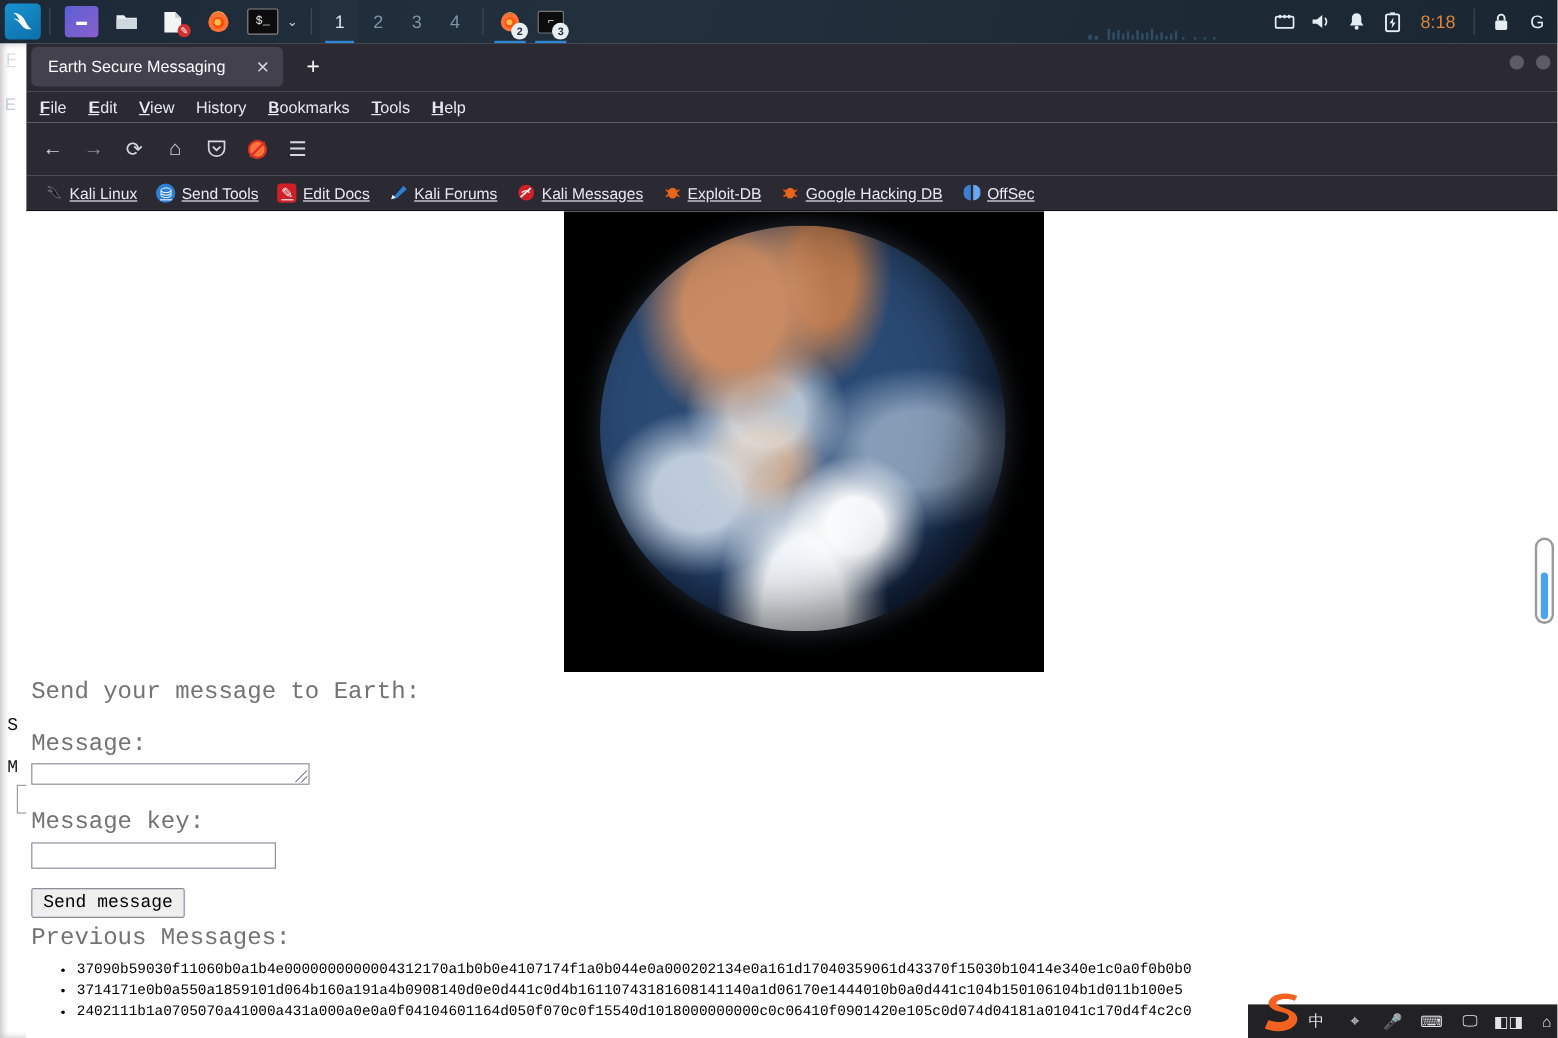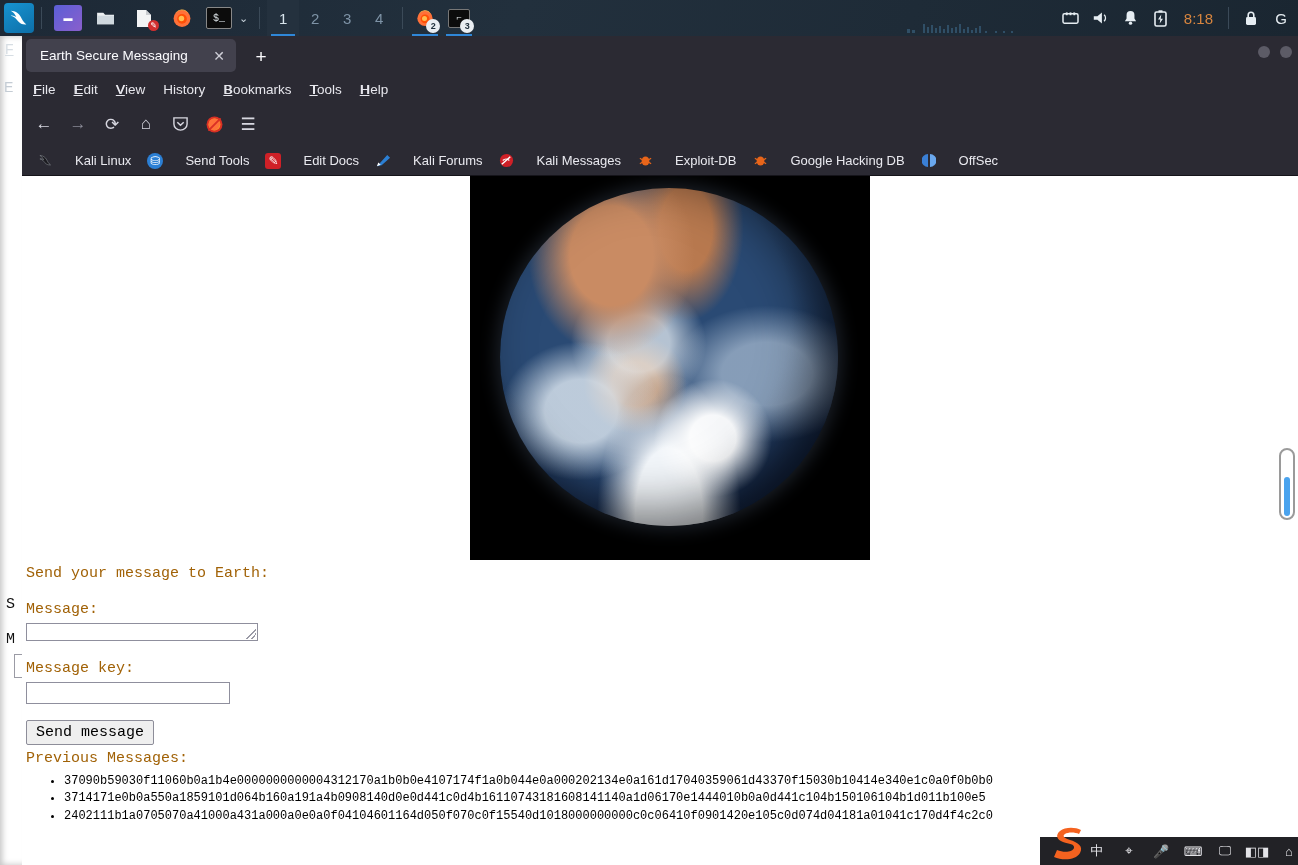--- a/index.html
+++ b/index.html
@@ -107,21 +107,21 @@
   #url-highlight{
     position:absolute; left:54px; top:-13px; width:125px; height:48px;
     border:3px solid #f51010; border-radius:2px; pointer-events:none;
   }
   #url-text{ margin-left:4px; color:#fbfbfe; font-size:14.5px; position:relative; z-index:3;}
   .ub-star{ margin-left:auto; color:#c9c9d2; font-size:15px; width:26px; text-align:center;}
   .nav-right{display:flex;align-items:center;gap:2px;}
 
   
   #ff-bookmarks{ height:30px; background:#2b2a33; display:flex; align-items:center; padding-left:8px; gap:2px; border-bottom:1px solid #15141a;}
-  .bm{ display:flex; align-items:flex-start; gap:22px; padding:3px 7px; border-radius:4px; color:#e9e9ef; font-size:13px; white-space:nowrap;}
+  .bm{ display:flex; align-items:flex-end; gap:5px; padding:3px 7px; border-radius:4px; color:#e9e9ef; font-size:13px; white-space:nowrap;text-decoration:underline;}
   .bmic{width:16px;height:16px;display:flex;align-items:center;justify-content:center;font-size:12px;border-radius:3px;}
 
   
   #viewport{
     flex:1; background:#ffffff; position:relative; overflow:hidden;
     font-family:"Liberation Mono", monospace;
   }
   #earth-img{
     position:absolute; left:448px; top:0px; width:400px; height:384px;
     background:#000;
@@ -133,21 +133,21 @@
       radial-gradient(ellipse at 50% 96%, #f2f6fa 0 14%, rgba(240,246,250,0) 30%),
       radial-gradient(ellipse at 24% 66%, rgba(225,235,244,.8) 0 10%, rgba(225,235,244,0) 22%),
       radial-gradient(ellipse at 79% 55%, rgba(210,225,240,.55) 0 12%, rgba(210,225,240,0) 26%),
       radial-gradient(ellipse at 33% 20%, #c98b63 0 13%, rgba(201,139,99,0) 26%),
       radial-gradient(ellipse at 55% 12%, #b8794f 0 10%, rgba(184,121,79,0) 22%),
       radial-gradient(ellipse at 41% 46%, rgba(240,246,250,.7) 0 11%, rgba(240,246,250,0) 24%),
       radial-gradient(ellipse at 40% 58%, #a9744c 0 8%, rgba(169,116,76,0) 18%),
       radial-gradient(circle at 42% 38%, #2a4a74 0 52%, #16294a 74%, #0c1a33 100%);
     box-shadow:0 0 18px 4px rgba(150,180,220,.18), inset -22px -14px 50px rgba(0,0,0,.55);
   }
-  .page-line{ font-size:15px; color:#a16207; line-height:1.35; white-space:nowrap;}
+  .page-line{ font-size:20px; color:#737373; line-height:1.35; white-space:nowrap;}
   #page-content{ position:absolute; left:4px; top:388px; }
   #lbl-send{ margin-bottom:16px; }
   #lbl-msg{ }
   #msg-textarea{
     display:block; width:232px; height:18px; border:1px solid #8f8f9d; background:#fff;
     margin-top:2px; position:relative;
   }
   #msg-textarea .grip{
     position:absolute; right:1px; bottom:1px; width:10px; height:10px;
     background:

